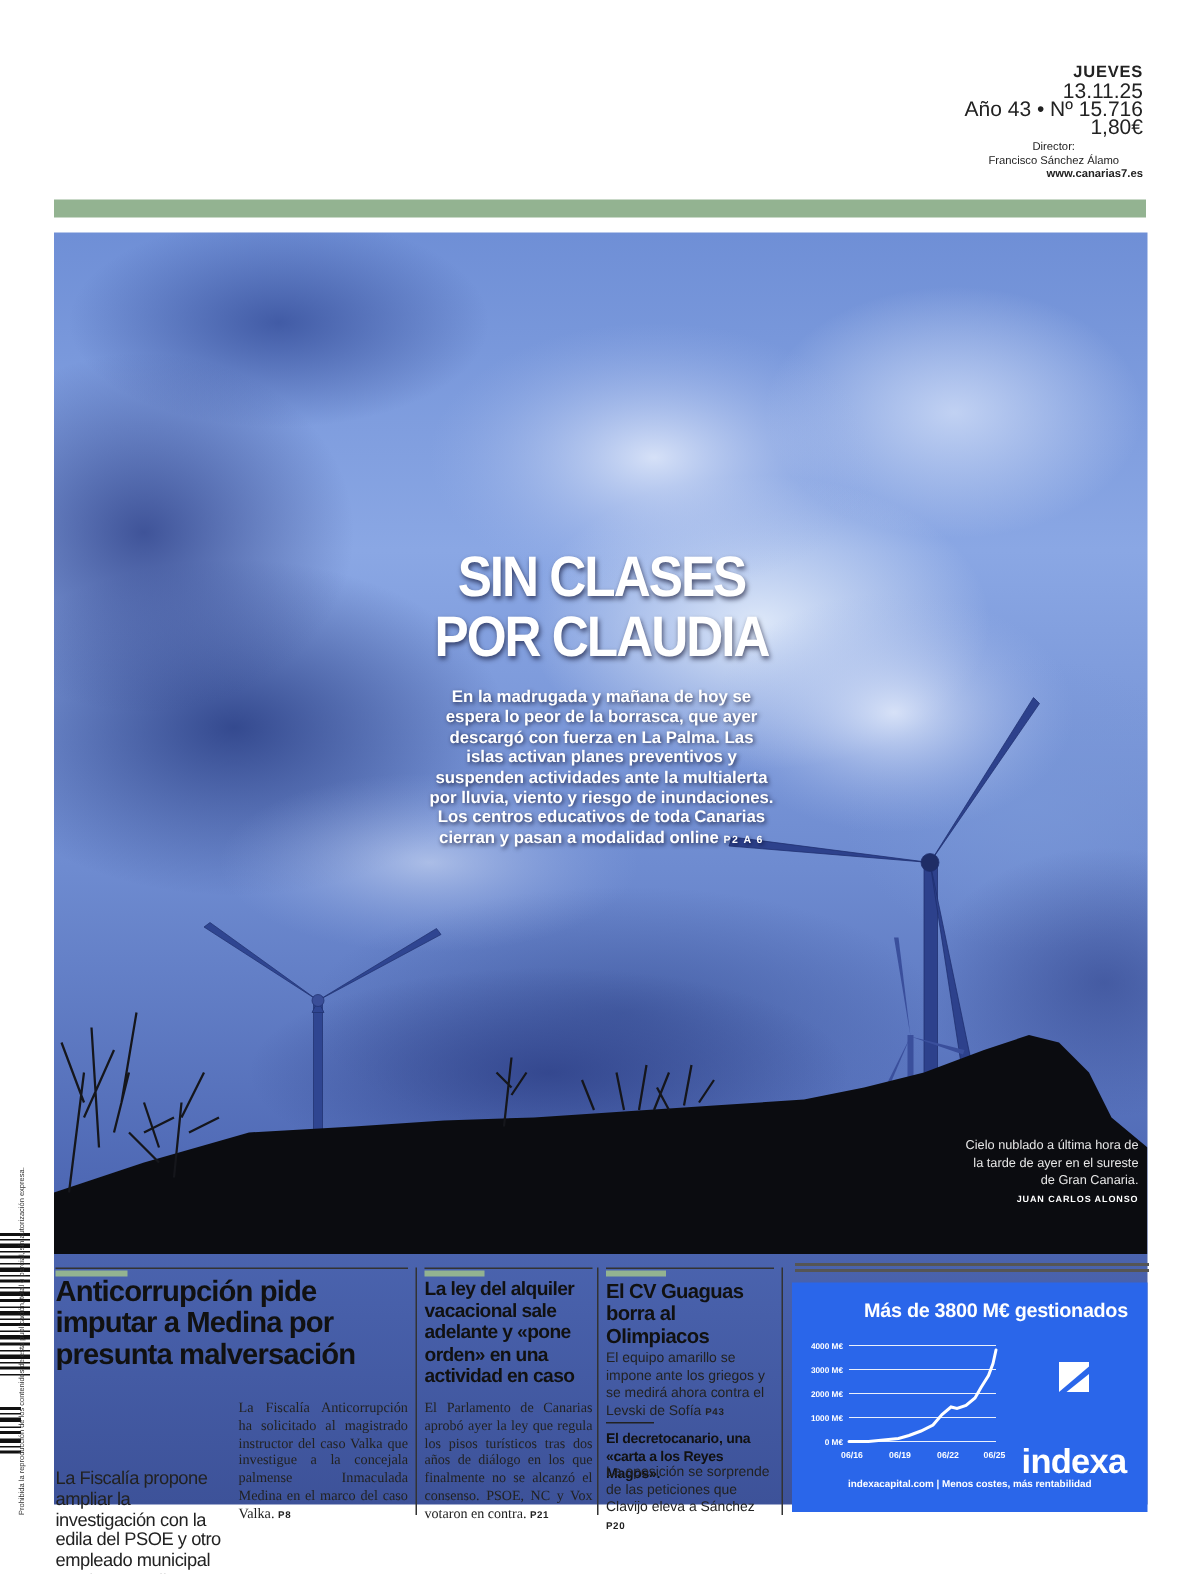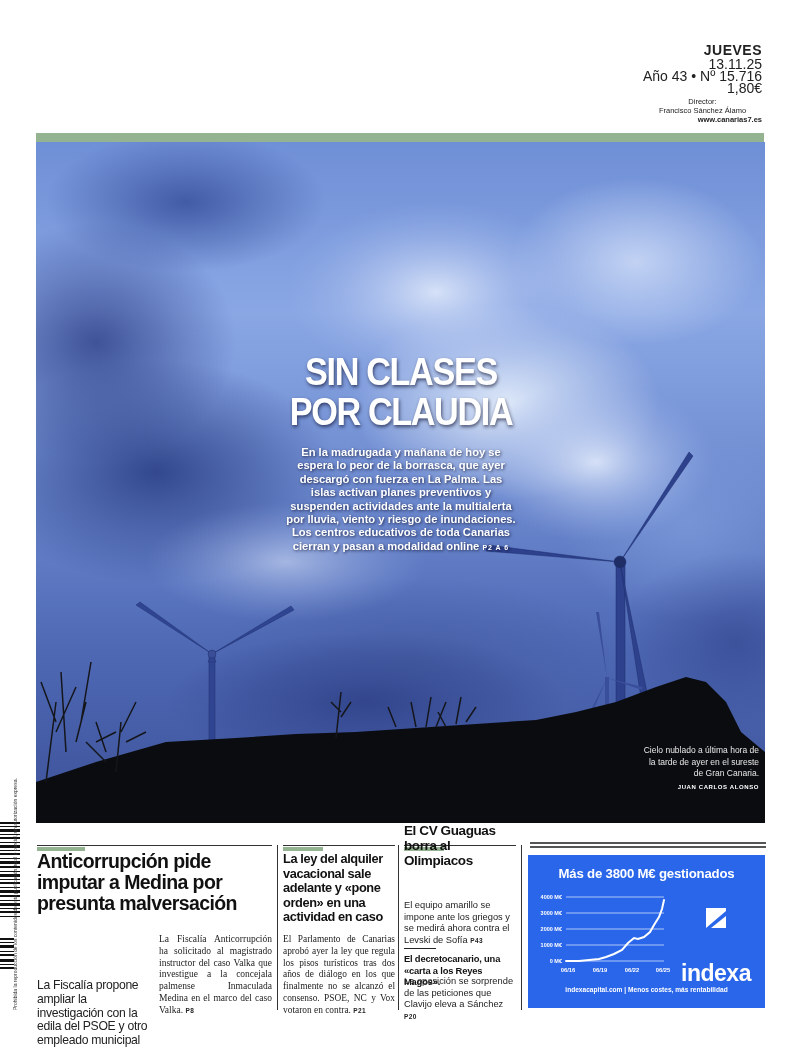--- a/index.html
+++ b/index.html
@@ -5,29 +5,29 @@
   * { box-sizing: border-box; margin: 0; padding: 0; }
   html, body { width: 799px; height: 1049px; background: #ffffff; overflow: hidden; }
   body { position: relative; font-family: "Liberation Sans", sans-serif; color: #1a1a1a; }
 
   
   .masthead { position: absolute; left: 36px; top: 30px; width: 730px; height: 100px; }
   .logo { position: absolute; left: 0; top: 0; height: 100px; display: flex; align-items: flex-end; }
   .logo-word { font-family: "Liberation Sans", sans-serif; font-weight: 700; font-size: 88px; letter-spacing: -5px; color: #cc0000; line-height: 1; transform: scaleX(0.92); transform-origin: left bottom; display:inline-block; }
   .logo-seven { font-family: "Liberation Sans", sans-serif; font-weight: 700; font-size: 96px; color: #dcc38a; line-height: 1; letter-spacing: -4px; position:absolute; left: 376px; top: 2px; }
   .meta { position: absolute; right: 4px; top: 12px; text-align: right; font-family: "Liberation Sans", sans-serif; color: #222; }
-  .meta .day { font-weight: 700; font-size: 14px; letter-spacing: 0.5px; }
+  .meta .day { font-weight: 700; font-size: 11px; letter-spacing: 0.5px; }
   .meta .line { font-size: 14px; line-height: 12px; }
   .meta .small { font-size: 7.5px; line-height: 9px; margin-top: 3px; text-align: center; }
   .meta .web { font-size: 7.5px; line-height: 9px; font-weight: 700; }
 
   .green-bar { position: absolute; left: 36px; top: 133px; width: 728px; height: 12px; background: #93b391; }
 
   
-  .hero { position: absolute; left: 36px; top: 142px; width: 729px; height: 681px; overflow: hidden;
+  .hero { position: absolute; left: 36px; top: 155px; width: 729px; height: 848px; overflow: hidden;
     background:
       radial-gradient(ellipse 220px 140px at 470px 260px, rgba(225,235,250,0.95), rgba(180,200,235,0.0) 70%),
       radial-gradient(ellipse 180px 120px at 600px 120px, rgba(200,215,245,0.9), rgba(150,175,230,0) 70%),
       radial-gradient(ellipse 200px 100px at 150px 60px, rgba(60,85,160,0.9), rgba(60,85,160,0) 70%),
       radial-gradient(ellipse 260px 160px at 120px 330px, rgba(40,60,130,0.85), rgba(40,60,130,0) 70%),
       radial-gradient(ellipse 180px 140px at 650px 380px, rgba(120,150,215,0.9), rgba(120,150,215,0) 70%),
       radial-gradient(ellipse 300px 120px at 380px 520px, rgba(70,95,165,0.9), rgba(70,95,165,0) 70%),
       linear-gradient(180deg, #6f8fd6 0%, #8aa7e4 25%, #6e8bd0 50%, #4e68b4 75%, #3d5299 100%);
   }
   .hero svg.scene { position: absolute; left: 0; top: 0; }
@@ -51,31 +51,31 @@
   .vrule { position: absolute; top: 845px; width: 1px; height: 165px; background: #333; }
 
   .story1-head { position: absolute; left: 37px; top: 851px; width: 235px; font-weight: 700; font-size: 19.5px; line-height: 21px; letter-spacing: -0.6px; color: #111; }
   .story1-dek { position: absolute; left: 37px; top: 979px; width: 112px; font-size: 12.2px; line-height: 13.8px; color: #222; letter-spacing: -0.3px; }
   .story1-body { position: absolute; left: 159px; top: 934px; width: 113px; font-family: "Liberation Serif", serif; font-size: 9.5px; line-height: 11.8px; color: #222; text-align: justify; }
   .ref { font-family: "Liberation Sans", sans-serif; font-weight: 700; font-size: 6.5px; letter-spacing: 0.4px; }
 
   .story2-head { position: absolute; left: 283px; top: 852px; width: 112px; font-weight: 700; font-size: 12.8px; line-height: 14.6px; color: #111; letter-spacing: -0.4px; }
   .story2-body { position: absolute; left: 283px; top: 934px; width: 112px; font-family: "Liberation Serif", serif; font-size: 9.4px; line-height: 11.8px; color: #222; text-align: justify; }
 
-  .story3-head { position: absolute; left: 404px; top: 824px; width: 112px; font-weight: 700; font-size: 13.5px; line-height: 14.8px; color: #111; letter-spacing: -0.4px; }
+  .story3-head { position: absolute; left: 404px; top: 854px; width: 112px; font-weight: 700; font-size: 13.5px; line-height: 14.8px; color: #111; letter-spacing: -0.4px; }
   .story3-body { position: absolute; left: 404px; top: 900px; width: 112px; font-size: 9.3px; line-height: 11.6px; color: #222; }
   .story3-sep { position: absolute; left: 404px; top: 948px; width: 32px; height: 1px; background: #222; }
   .story4-head { position: absolute; left: 404px; top: 953px; width: 115px; font-weight: 700; font-size: 9.4px; line-height: 11.6px; color: #111; letter-spacing: -0.2px; }
   .story4-body { position: absolute; left: 404px; top: 976px; width: 112px; font-size: 9.3px; line-height: 11.6px; color: #222; }
 
   
   .ad-rules { position: absolute; left: 530px; top: 842px; width: 236px; }
   .ad-rules div { height: 2px; background: #555; margin-bottom: 2px; }
   .ad { position: absolute; left: 528px; top: 855px; width: 237px; height: 153px; background: #2a66ea; color: #fff; }
-  .ad-title { position: absolute; left: 0; top: 11px; width: 237px; text-align: center; font-weight: 700; font-size: 13.2px; letter-spacing: -0.2px; }
+  .ad-title { position: absolute; left: 0; top: 11px; width: 272px; text-align: center; font-weight: 700; font-size: 13.2px; letter-spacing: -0.2px; }
   .ad-chart { position: absolute; left: 6px; top: 36px; }
   .ad-logo { position: absolute; left: 148px; top: 52px; width: 80px; text-align: center; }
   .ad-logo .mark { width: 22px; height: 22px; margin: 0 auto 2px; }
   .ad-logo .word { font-weight: 700; font-size: 23px; letter-spacing: -0.5px; line-height: 24px; margin-top: 26px; }
   .ad-footer { position: absolute; left: 0; top: 131px; width: 237px; text-align: center; font-weight: 700; font-size: 6.6px; }
 </style>
 </head>
 <body>
 
 <div class="masthead">

